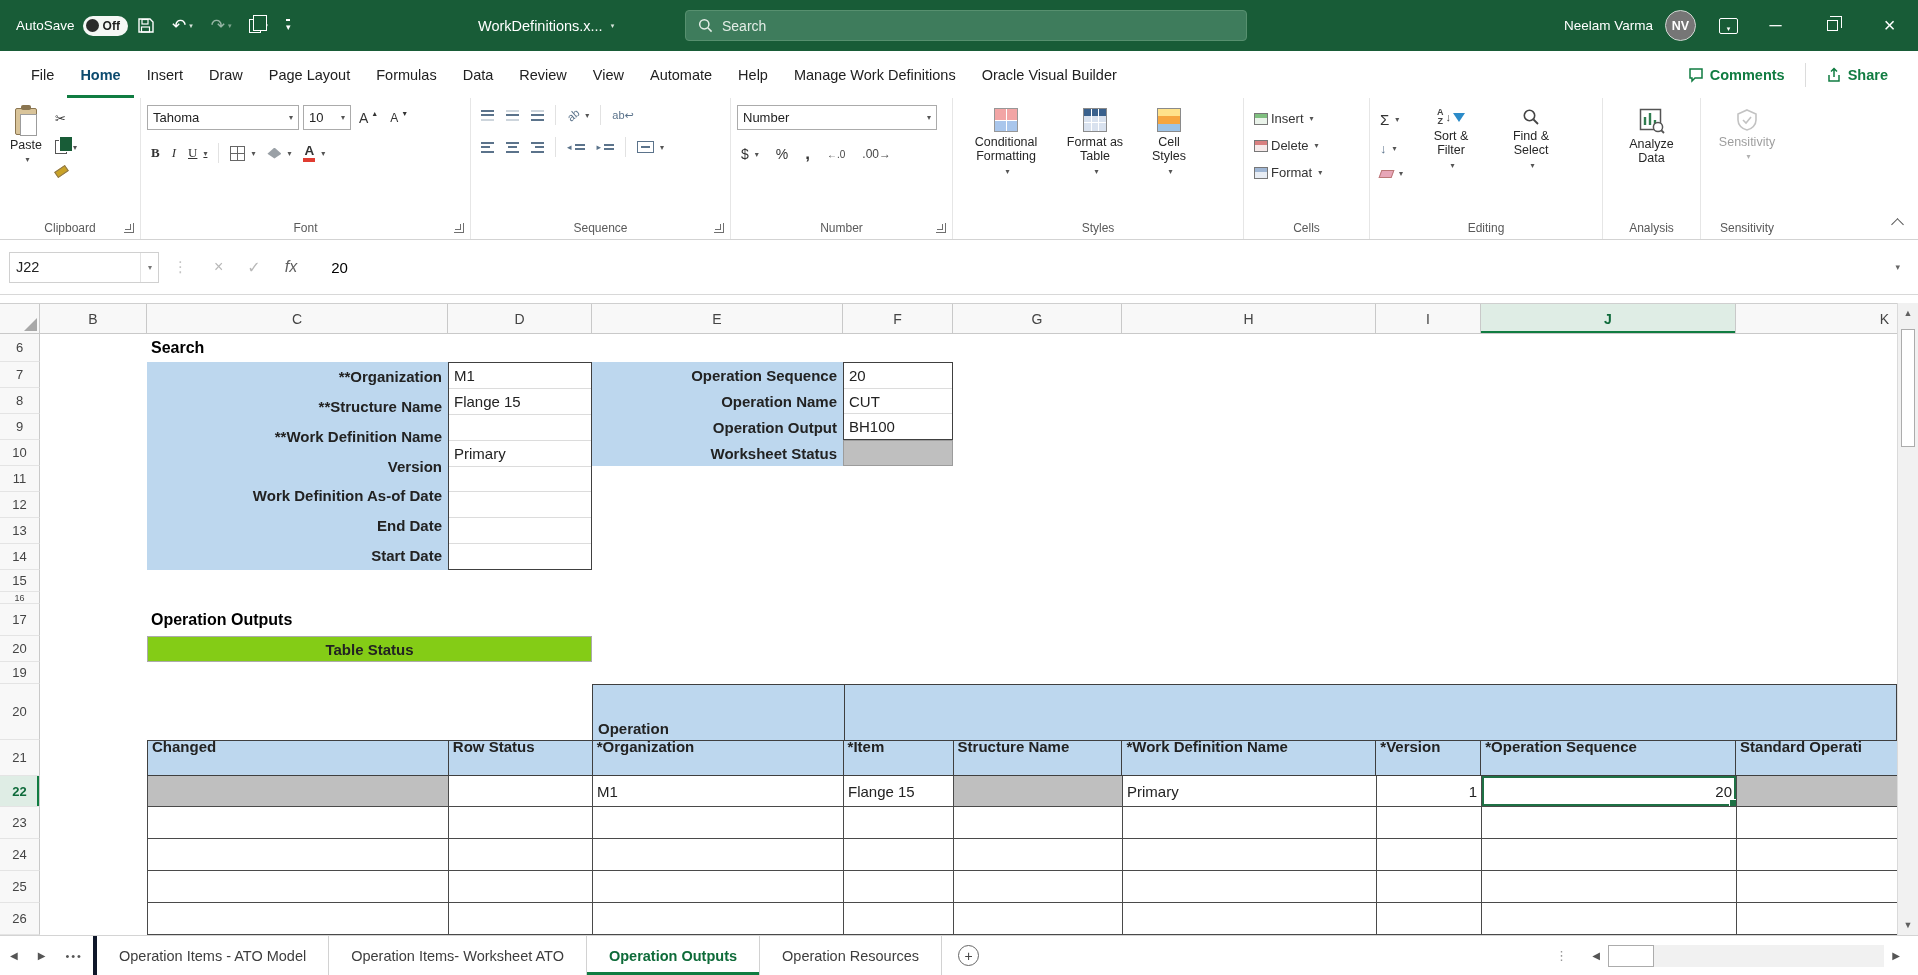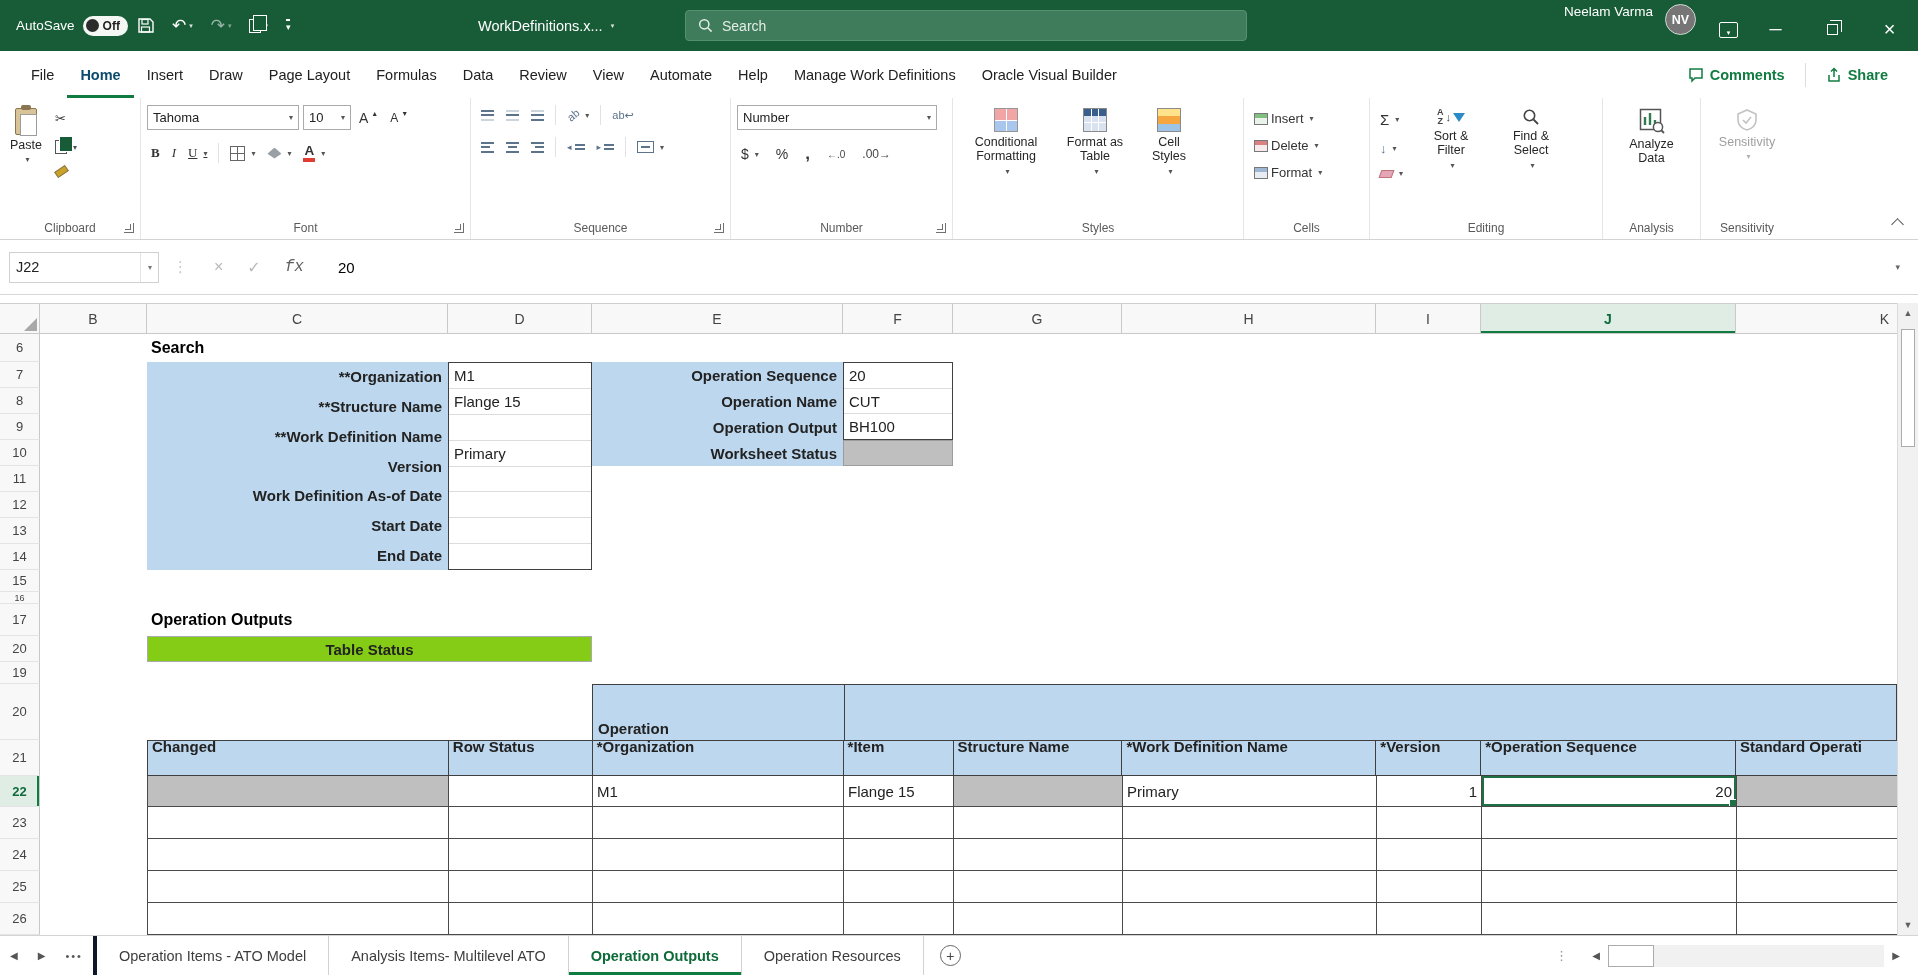--- a/index.html
+++ b/index.html
@@ -20,21 +20,21 @@
 .dd-w{font-size:7px;color:#d8e4dc}
 .dim{opacity:.55}
 .copyic{position:relative;width:12px;height:14px;border:1.4px solid #fff;display:inline-block;background:transparent}
 .copyic::after{content:"";position:absolute;left:3px;top:-5px;width:12px;height:14px;border:1.4px solid #fff;background:#185C37}
 .cust{font-size:9px;border-top:2px solid #fff;padding-top:1px}
 .doc-title{position:absolute;left:478px;top:0;height:51px;display:flex;align-items:center;gap:8px;
   font-size:14.5px;color:#fff}
 .tb-search{position:absolute;left:685px;top:10px;width:562px;height:31px;background:#3E7C5C;
   border:1px solid #57906F;border-radius:4px;display:flex;align-items:center;gap:9px;padding:0 12px;
   color:#E3EDE6;font-size:14px}
-.tb-right{margin-left:auto;display:flex;height:43px}
+.tb-right{margin-left:auto;display:flex;align-items:center;height:43px}
 .uname{font-size:13.5px;margin-right:12px}
 .avatar{width:31px;height:31px;border-radius:50%;background:#767676;display:flex;align-items:center;
   justify-content:center;font-size:12.5px;font-weight:700;margin-right:14px;border:1.5px solid #cfd8d2}
 .ribopt{display:flex;align-items:center;justify-content:center;width:19px;height:16px;
   border:1.4px solid #fff;border-radius:2px;font-size:7px;padding-top:6px}
 .winbtn{width:57px;height:51px;display:flex;align-items:center;justify-content:center;font-size:17px;color:#fff}
 .restore{width:11px;height:11px;border:1.3px solid #fff;display:inline-block;position:relative}
 .restore::after{content:"";position:absolute;left:2px;top:-5px;width:11px;height:11px;border:1.3px solid #fff;
   border-left:none;border-bottom:none}
 
@@ -106,21 +106,21 @@
 .disabledg{opacity:.45}
 
 
 .fbar{position:absolute;left:0;top:240px;width:1918px;height:55px;background:#fff;
   border-bottom:1px solid #D8D8D8;display:flex;align-items:center}
 .namebox{width:150px;height:31px;border:1px solid #D0D0D0;margin-left:9px;display:flex;align-items:center;
   padding:0 6px;font-size:14.5px;color:#222;background:#fff}
 .nb-dd{margin-left:auto;font-size:8px;color:#777;border-left:1px solid #E3E3E3;padding-left:7px;height:100%;display:flex;align-items:center}
 .fdots{color:#C4C4C4;font-size:15px;margin:0 14px}
 .fbtn{font-size:16px;color:#B8B8B8;padding:0 12px}
-.fbtn.fx{color:#5F5F5F;font-style:italic;font-family:Liberation Mono, monospace;font-size:16px}
+.fbtn.fx{color:#5F5F5F;font-style:italic;font-family:Liberation Sans, sans-serif;font-size:16px}
 .fvalue{font-size:15px;color:#000;margin-left:22px;flex:1}
 .fchev{font-size:9px;color:#666;margin-right:18px}
 
 
 .colheaders{position:absolute;left:0;top:303px;width:1897px;height:31px;display:flex;
   background:#F8F8F8;border-top:1px solid #CFCFCF;border-bottom:1px solid #C9C9C9}
 .corner{width:40px;height:100%;position:relative;border-right:1px solid #C9C9C9;background:#F8F8F8}
 .corner::after{content:"";position:absolute;right:2px;bottom:2px;border-left:13px solid transparent;border-bottom:13px solid #A8A8A8}
 .colh{display:flex;align-items:center;justify-content:center;font-size:14px;color:#444;
   border-right:1px solid #C9C9C9;height:100%}
@@ -638,22 +638,22 @@
   <div class="canvas">
 
     <div class="s-title" style="left:111px;top:0;height:28px;line-height:28px">Search</div>
 
     <div class="blk blue" style="left:107px;top:28px;width:301px;height:208px">
       <div class="flabel">**Organization</div>
       <div class="flabel">**Structure Name</div>
       <div class="flabel">**Work Definition Name</div>
       <div class="flabel">Version</div>
       <div class="flabel">Work Definition As-of Date</div>
+      <div class="flabel">End Date</div>
       <div class="flabel">Start Date</div>
-      <div class="flabel">End Date</div>
     </div>
 
     <div class="blk vals" style="left:408px;top:28px;width:144px;height:208px">
       <div class="fval">M1</div>
       <div class="fval">Flange 15</div>
       <div class="fval"></div>
       <div class="fval">Primary</div>
       <div class="fval"></div>
       <div class="fval"></div>
       <div class="fval"></div>
@@ -759,21 +759,21 @@
     <span class="varrow vtop">▲</span>
     <span class="vthumb"></span>
     <span class="varrow vbottom">▼</span>
   </div>
 
   <div class="tabbar">
     <span class="tnav">◀</span>
     <span class="tnav">▶</span>
     <span class="tdots">•••</span>
     <div class="stab">Operation Items - ATO Model</div>
-    <div class="stab">Analysis Items- Multilevel ATO</div>
+    <div class="stab">Operation Items- Worksheet ATO</div>
     <div class="stab active">Operation Outputs</div>
     <div class="stab">Operation Resources</div>
     <button class="addsheet">+</button>
     <div class="tb-hscroll">
       <span class="hdots">⋮</span>
       <span class="harrow">◀</span>
       <span class="hthumb"></span>
       <span class="htrack"></span>
       <span class="harrow">▶</span>
     </div>

